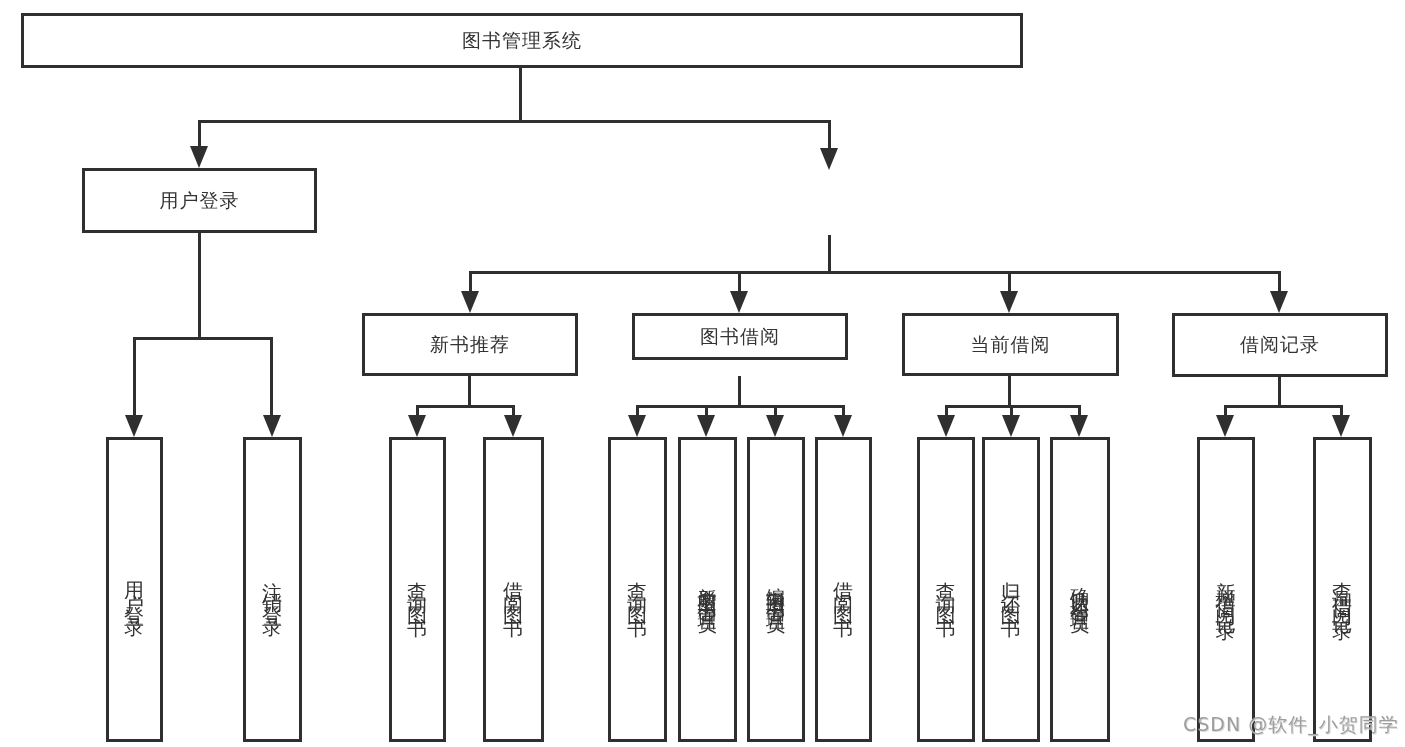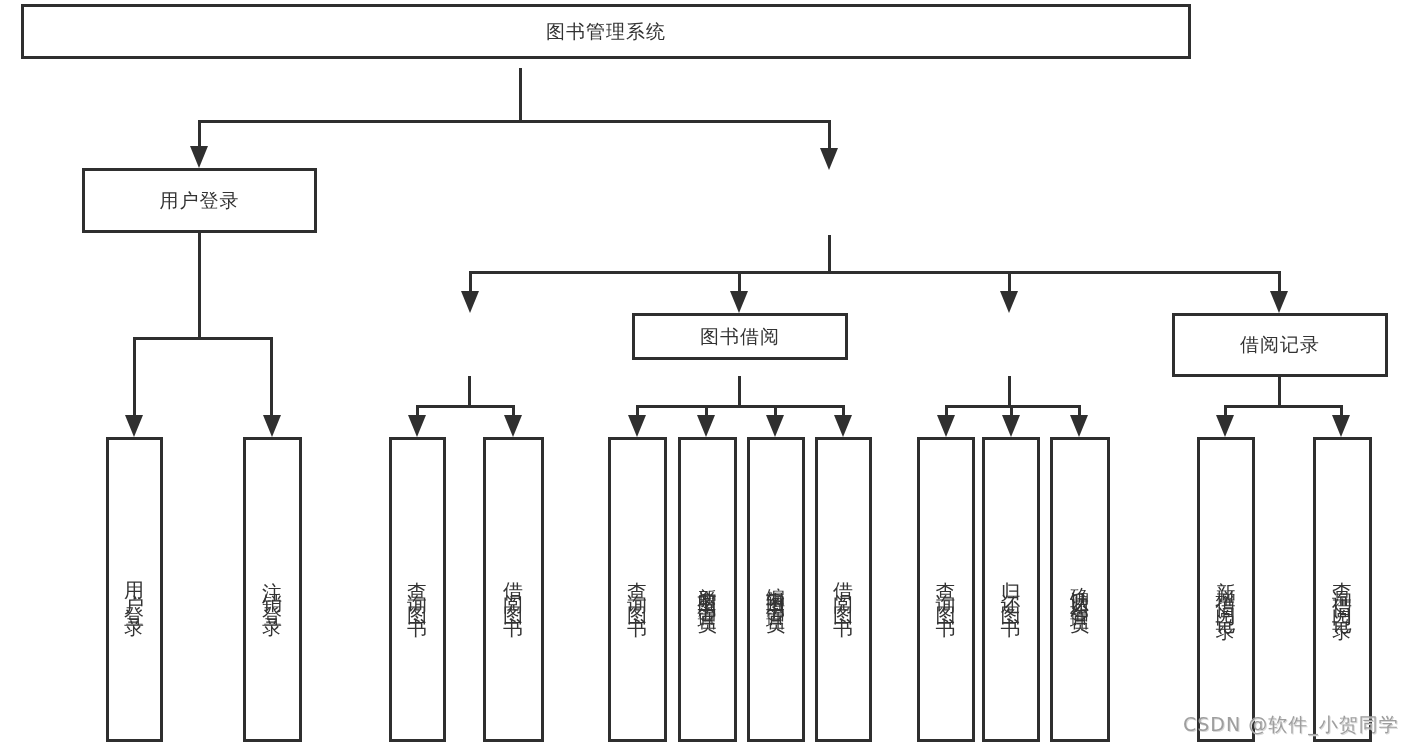--- a/index.html
+++ b/index.html
@@ -35,21 +35,21 @@
   .watermark{
     position:absolute;left:1183px;top:712px;font-size:19px;color:var(--wm);
     letter-spacing:1px;text-shadow:1px 1px 0 #d9d9d9;white-space:nowrap;text-align:center;
   }
 </style>
 </head>
 <body>
 
 <div id="canvas">
 
-  <div class="box hbox" style="left:21px;top:4px;width:1170px;height:55px;font-family:Liberation Mono, monospace;">
+  <div class="box hbox" style="left:21px;top:13px;width:1002px;height:55px;font-family:Liberation Mono, monospace;">
     <span>图书管理系统</span>
   </div>
 
   <div class="vline" style="left:519px;top:68px;height:52px;"></div>
   <div class="hline" style="left:198px;top:120px;width:633px;"></div>
   <div class="vline" style="left:198px;top:120px;height:30px;"></div>
   <div class="arrowhead" style="left:190px;top:146px;"></div>
   <div class="vline" style="left:828px;top:120px;height:32px;"></div>
   <div class="arrowhead" style="left:820px;top:148px;"></div>
 
@@ -68,22 +68,28 @@
   <div class="hline" style="left:469px;top:271px;width:812px;"></div>
   <div class="vline" style="left:469px;top:271px;height:22px;"></div>
   <div class="arrowhead" style="left:461px;top:291px;"></div>
   <div class="vline" style="left:738px;top:271px;height:22px;"></div>
   <div class="arrowhead" style="left:730px;top:291px;"></div>
   <div class="vline" style="left:1008px;top:271px;height:22px;"></div>
   <div class="arrowhead" style="left:1000px;top:291px;"></div>
   <div class="vline" style="left:1278px;top:271px;height:22px;"></div>
   <div class="arrowhead" style="left:1270px;top:291px;"></div>
 
+  <div class="box hbox" style="left:362px;top:313px;width:216px;height:63px;">
+    <span>新书推荐</span>
+  </div>
   <div class="box hbox" style="left:632px;top:313px;width:216px;height:47px;">
     <span>图书借阅</span>
+  </div>
+  <div class="box hbox" style="left:902px;top:313px;width:217px;height:63px;">
+    <span>当前借阅</span>
   </div>
   <div class="box hbox" style="left:1172px;top:313px;width:216px;height:64px;">
     <span>借阅记录</span>
   </div>
 
   <div class="vline" style="left:468px;top:376px;height:29px;"></div>
   <div class="hline" style="left:416px;top:405px;width:98px;"></div>
   <div class="vline" style="left:416px;top:405px;height:12px;"></div>
   <div class="arrowhead" style="left:408px;top:415px;"></div>
   <div class="vline" style="left:512px;top:405px;height:12px;"></div>

